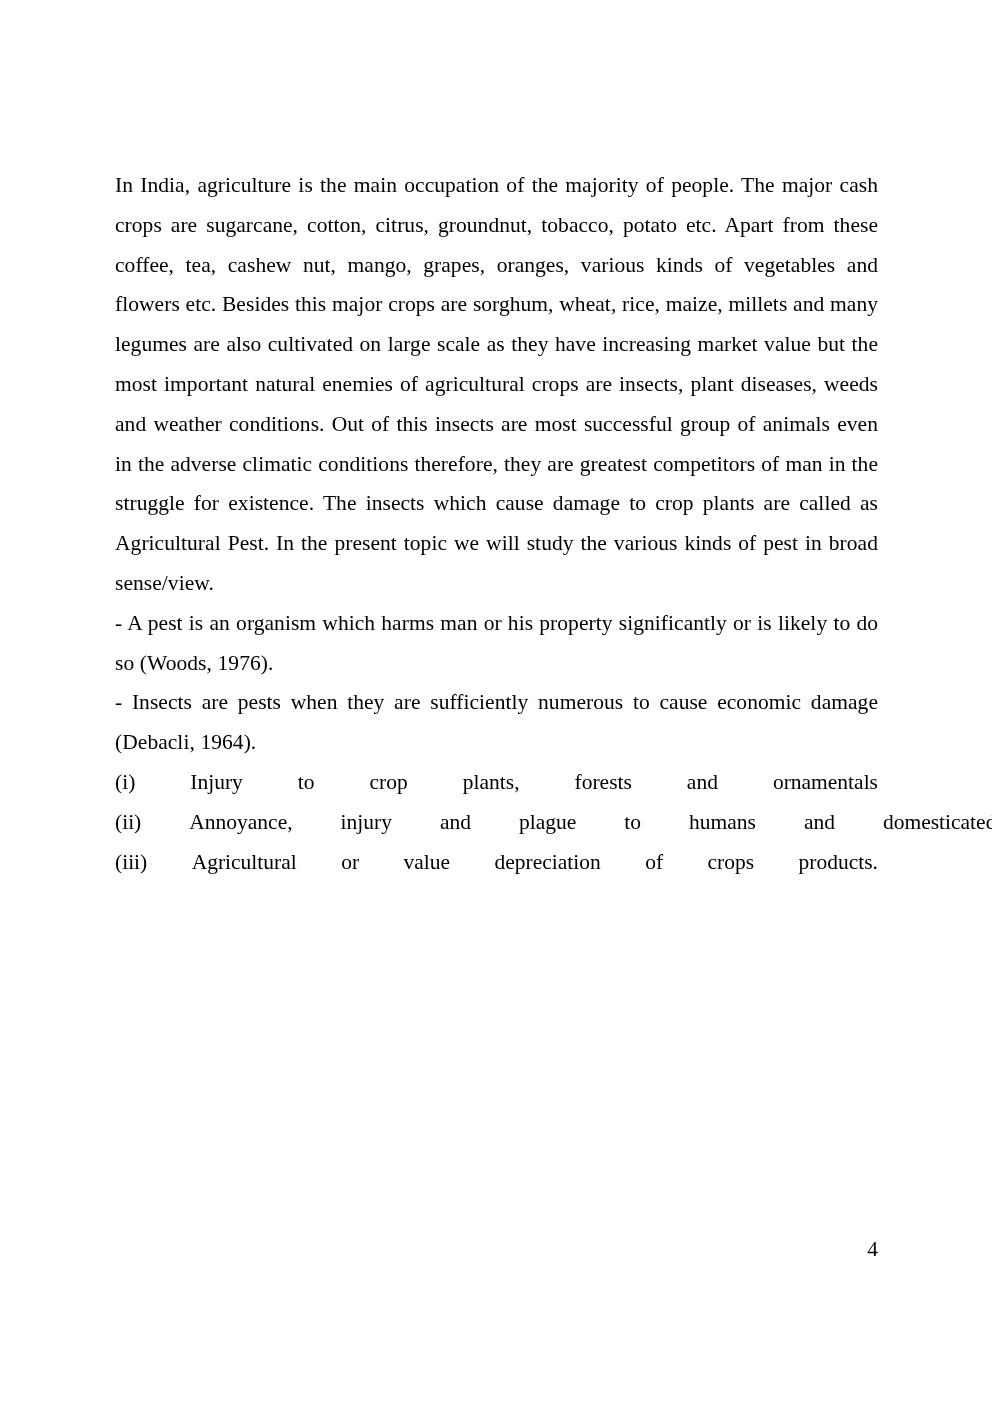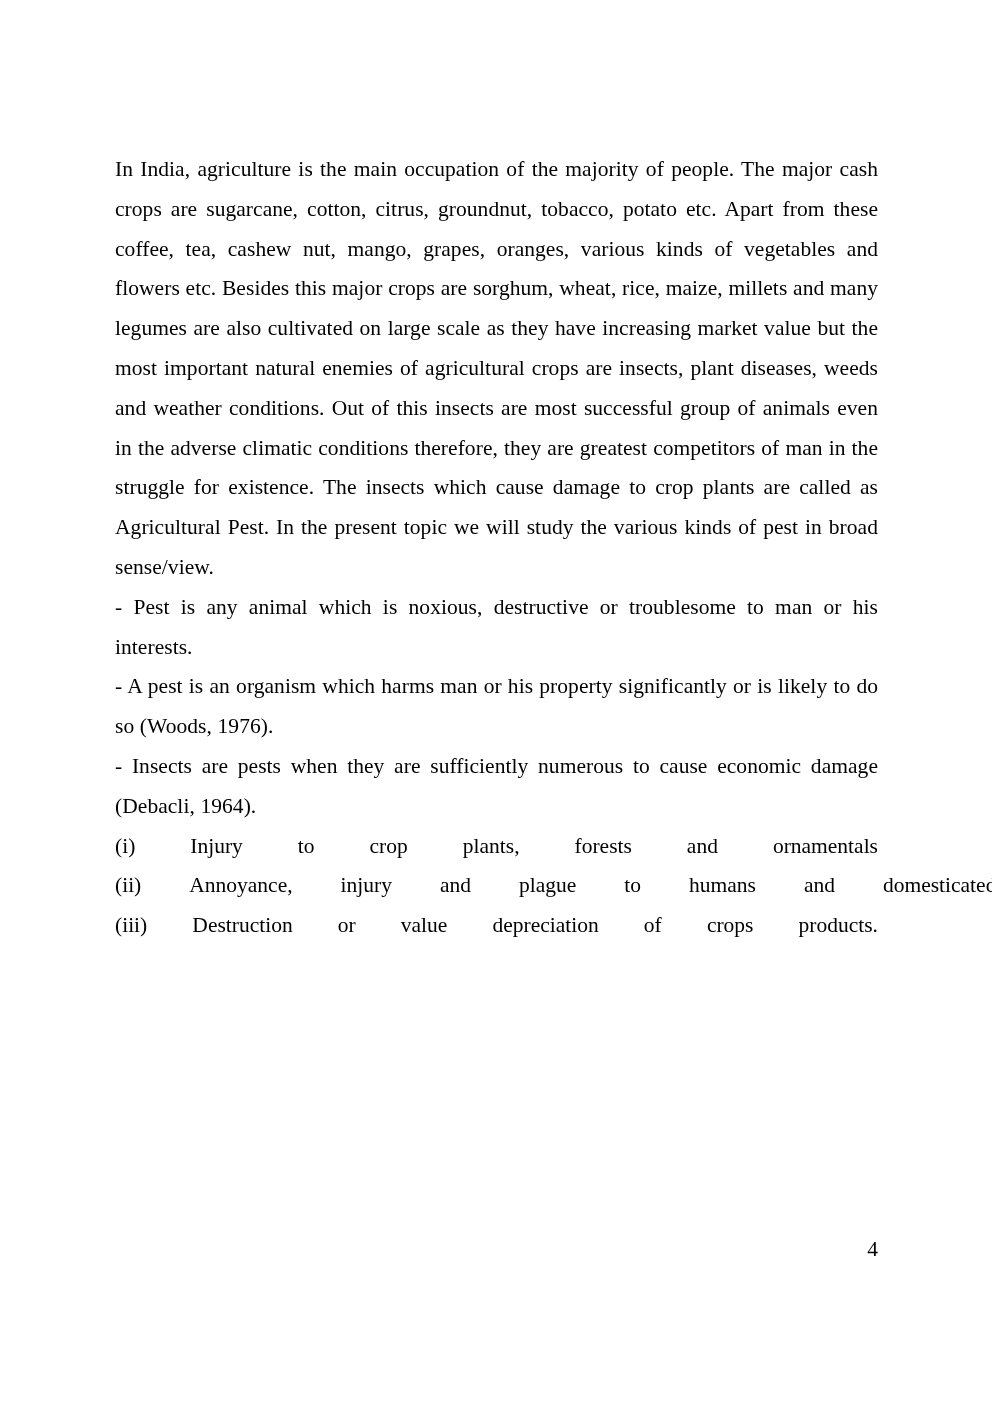--- a/index.html
+++ b/index.html
@@ -24,21 +24,21 @@
     top: 0;
     width: 992px;
     height: 1403px;
     background: #ffffff;
   }
 
   
   .content {
     position: absolute;
     left: 115px;
-    top: 150px;
+    top: 166px;
     width: 763px;
   }
 
   .para {
     margin: 0;
     text-align: justify;
     text-justify: inter-word;
     font-size: 21.5px;
     line-height: 39.8px;
     letter-spacing: 0.05px;
@@ -79,21 +79,20 @@
 </head>
 <body>
 
 <div class="page">
 
   <div class="content">
 
     <p class="para">In India, agriculture is the main occupation of the majority of people. The major cash crops are sugarcane, cotton, citrus, groundnut, tobacco, potato etc. Apart from these coffee, tea, cashew nut, mango, grapes, oranges, various kinds of vegetables and flowers etc. Besides this major crops are sorghum, wheat, rice, maize, millets and many legumes are also cultivated on large scale as they have increasing market value but the most important natural enemies of agricultural crops are insects, plant diseases, weeds and weather conditions. Out of this insects are most successful group of animals even in the adverse climatic conditions therefore, they are greatest competitors of man in the struggle for existence. The insects which cause damage to crop plants are called as Agricultural Pest. In the present topic we will study the various kinds of pest in broad sense/view.</p>
 
 
-    <p class="para">- Pest is any animal which is noxious, destructive or troublesome to man or his interests.</p>
 
 
     <p class="para">- A pest is an organism which harms man or his property significantly or is likely to do so (Woods, 1976).</p>
 
     <p class="para">- Insects are pests when they are sufficiently numerous to cause economic damage (Debacli, 1964).</p>
 
 
     <div class="stretch-row">
       <span>(i)</span>
       <span>Injury</span>
@@ -113,21 +112,21 @@
       <span>plague</span>
       <span>to</span>
       <span>humans</span>
       <span>and</span>
       <span>domesticated</span>
       <span>animals</span>
     </div>
 
     <div class="stretch-row">
       <span>(iii)</span>
-      <span>Destruction</span>
+      <span>Agricultural</span>
       <span>or</span>
       <span>value</span>
       <span>depreciation</span>
       <span>of</span>
       <span>crops</span>
       <span>products.</span>
     </div>
 
   </div>
 

